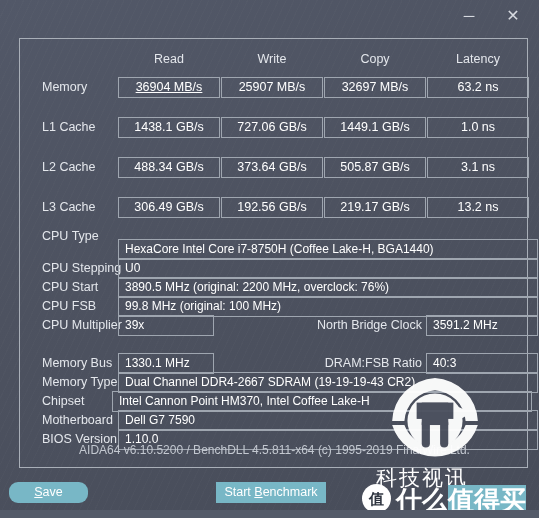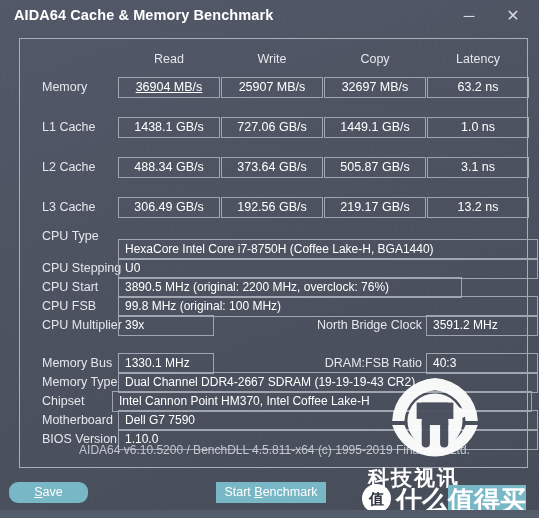--- a/index.html
+++ b/index.html
@@ -178,23 +178,23 @@
   
   #wm-logo {
     position: absolute;
     left: 384px; top: 372px;
     width: 102px; height: 102px;
     opacity: 0.96;
     pointer-events: none;
   }
   #wm-cn-top {
     position: absolute;
-    left: 368px; top: 464px;
+    left: 376px; top: 464px;
     font-size: 21px;
-    font-weight: bold;
+    font-weight: normal;
     color: #ffffff;
     letter-spacing: 2px;
     white-space: nowrap;
     pointer-events: none;
   }
   #wm-smzdm {
     position: absolute;
     left: 362px; top: 484px;
     height: 30px;
     white-space: nowrap;
@@ -224,21 +224,20 @@
   #wm-smzdm-hl {
     background: #78b7c6;
   }
 </style>
 </head>
 <body>
 
 <div id="window">
 
   <div id="titlebar">
-    <div id="title-text">AIDA64 Cache &amp; Memory Benchmark</div>
     <div class="winbtn" id="btn-min">─</div>
     <div class="winbtn" id="btn-close">✕</div>
   </div>
 
   <div id="panel">
 
     <div id="bench">
 
       <div class="col-head" style="left:98px;">Read</div>
       <div class="col-head" style="left:201px;">Write</div>
@@ -271,21 +270,21 @@
     </div>
 
     <div>
       <div class="info-label" style="top:190px;">CPU Type</div>
       <div class="info-box" style="left:98px; top:200px; width:420px;">HexaCore Intel Core i7-8750H  (Coffee Lake-H, BGA1440)</div>
 
       <div class="info-label" style="top:222px;">CPU Stepping</div>
       <div class="info-box" style="left:98px; top:219px; width:420px;">U0</div>
 
       <div class="info-label" style="top:241px;">CPU Start</div>
-      <div class="info-box" style="left:98px; top:238px; width:344px;">3890.5 MHz  (original: 2200 MHz, overclock: 76%)</div>
+      <div class="info-box" style="left:98px; top:238px; width:420px;">3890.5 MHz  (original: 2200 MHz, overclock: 76%)</div>
 
       <div class="info-label" style="top:260px;">CPU FSB</div>
       <div class="info-box" style="left:98px; top:257px; width:420px;">99.8 MHz  (original: 100 MHz)</div>
 
       <div class="info-label" style="top:279px;">CPU Multiplier</div>
       <div class="info-box" style="left:98px; top:276px; width:96px;">39x</div>
       <div class="side-label" style="left:250px; top:279px; width:152px;">North Bridge Clock</div>
       <div class="info-box" style="left:406px; top:276px; width:112px;">3591.2 MHz</div>
     </div>
 

